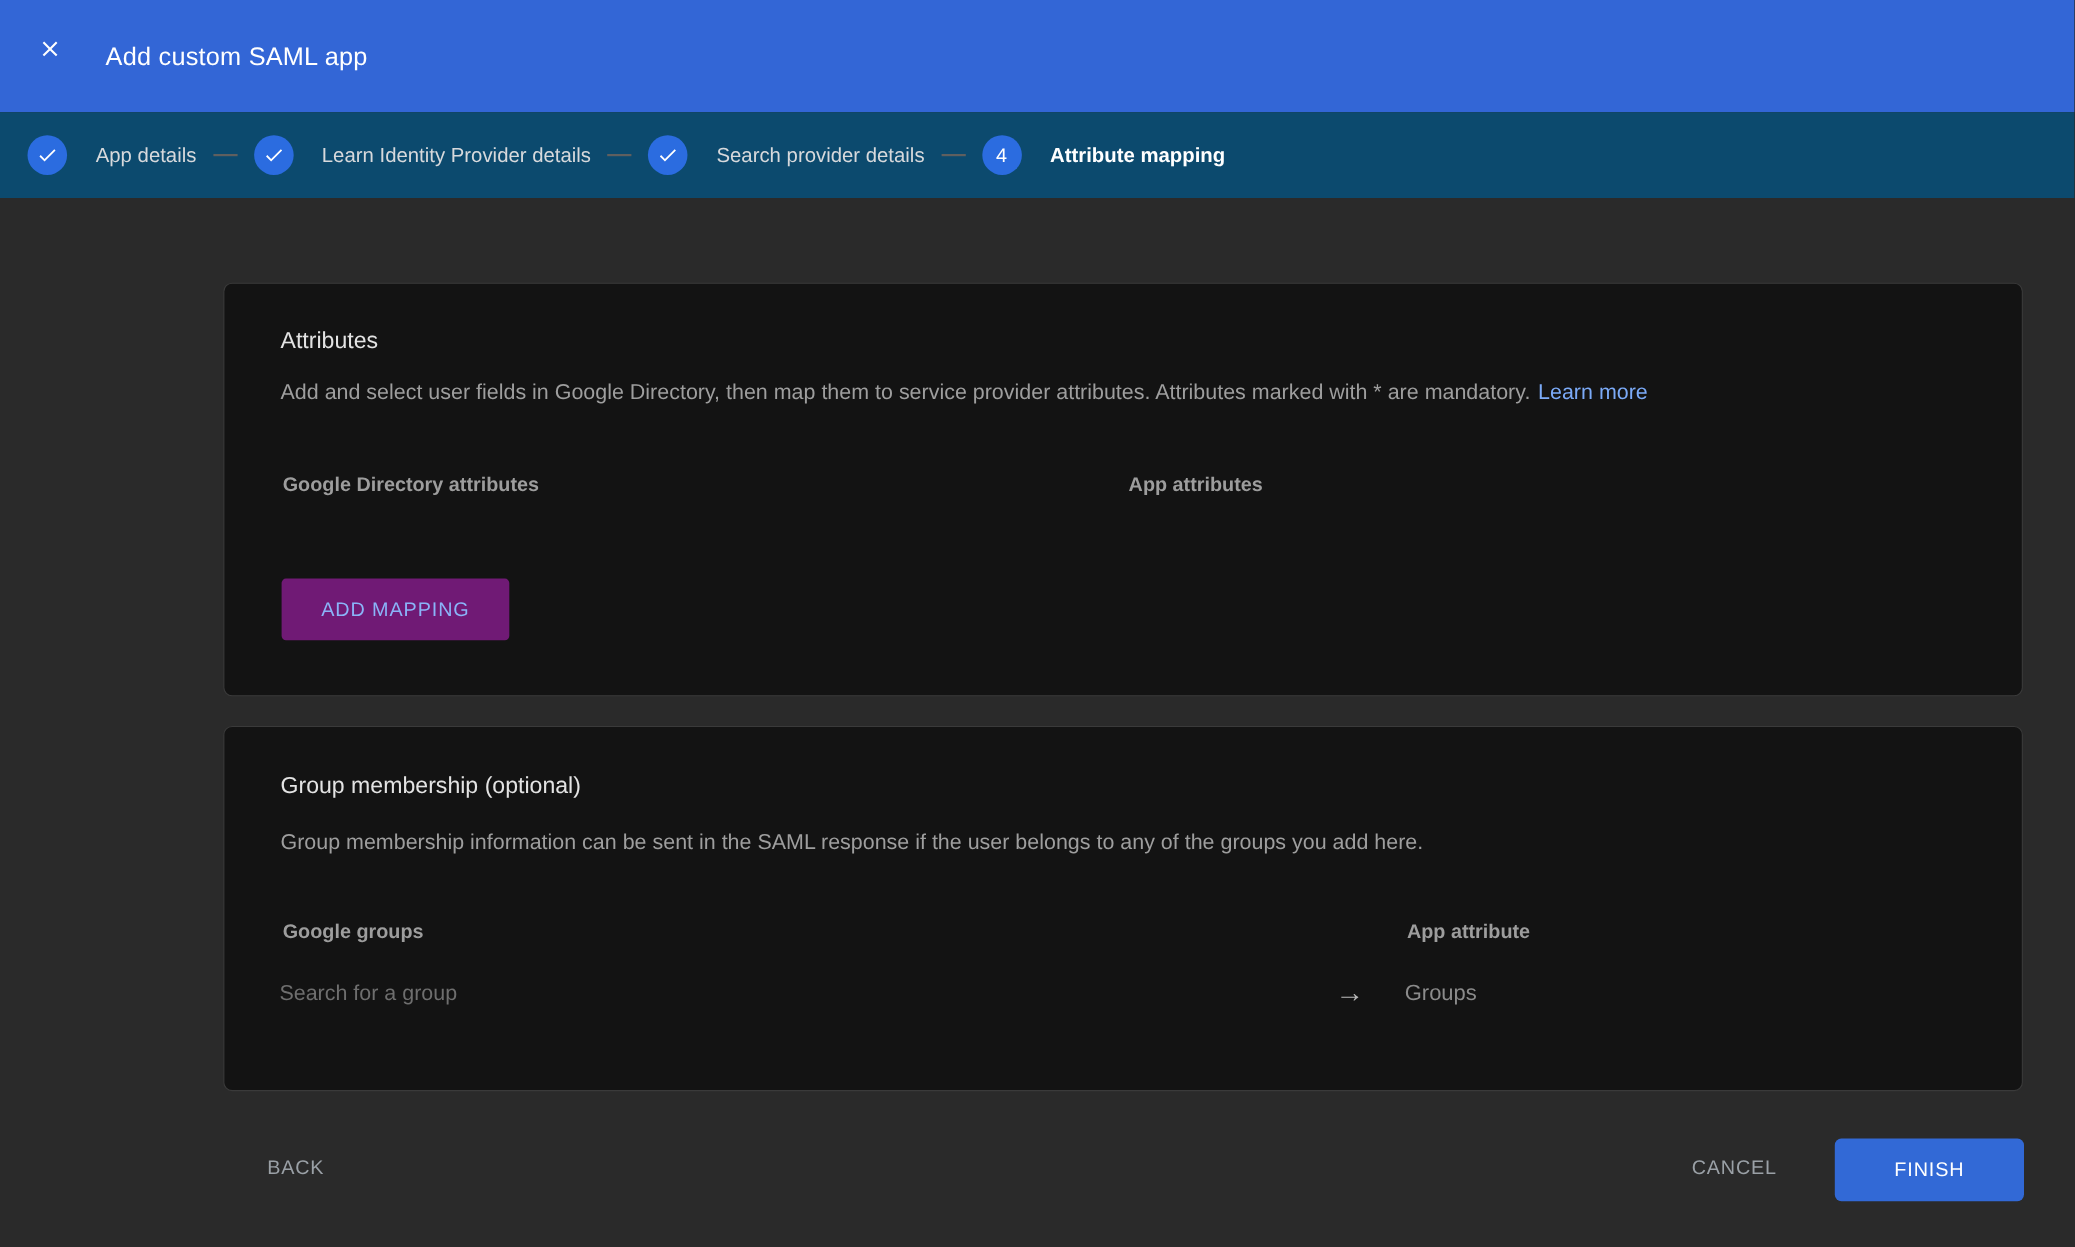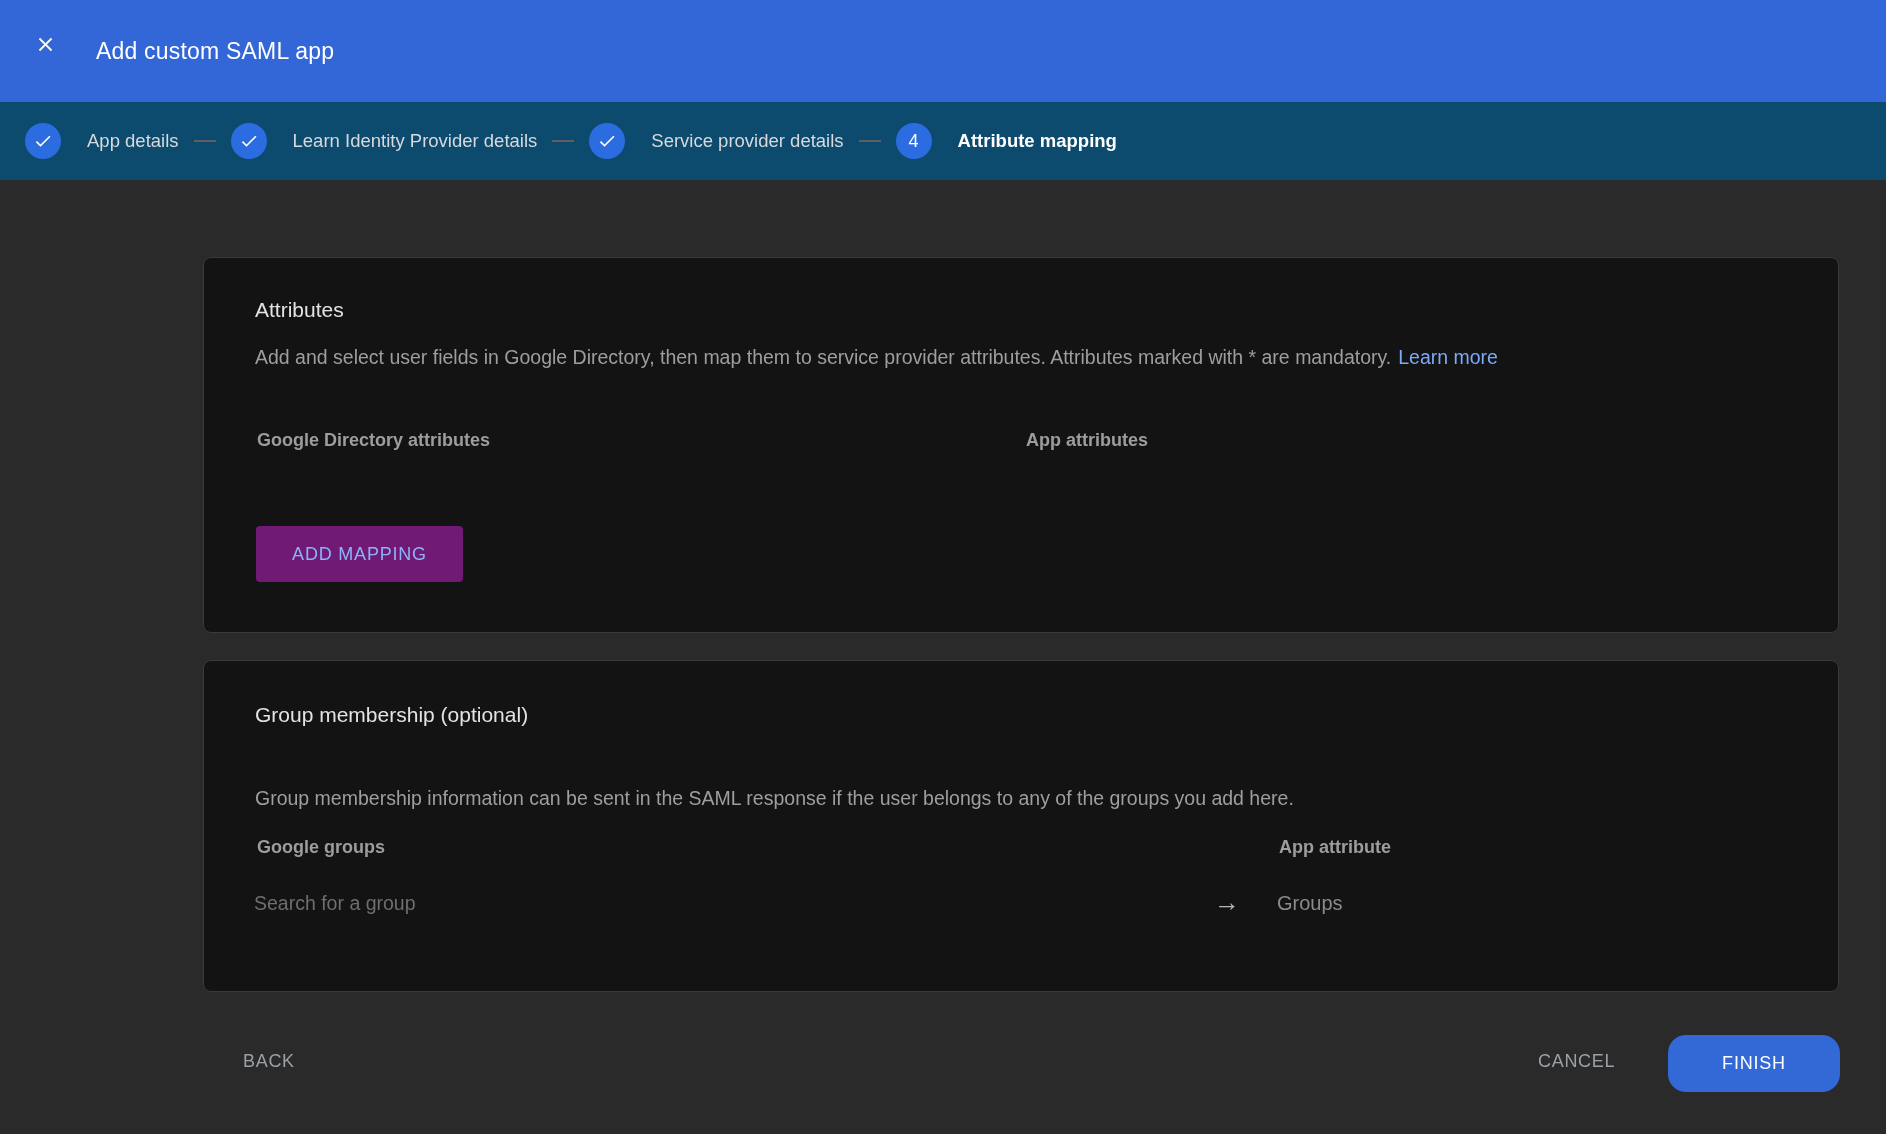--- a/index.html
+++ b/index.html
@@ -94,21 +94,21 @@
   
   .text-btn {
     position: absolute; background: transparent; border: none; cursor: pointer;
     font-family: "Liberation Sans", sans-serif;
     font-size: 18px; font-weight: 500; color: #9aa0a6; letter-spacing: 0.7px;
   }
   .back-btn { left: 243px; top: 1046px; height: 30px; }
   .cancel-btn { left: 1538px; top: 1046px; height: 30px; }
   .finish-btn {
     position: absolute; left: 1668px; top: 1035px; width: 172px; height: 57px;
-    background: #3269d6; border: none; border-radius: 18px; cursor: pointer;
+    background: #3269d6; border: none; border-radius: 6px; cursor: pointer;
     color: #ffffff; font-family: "Liberation Sans", sans-serif;
     font-size: 18px; font-weight: 500; letter-spacing: 0.8px;
   }
 </style>
 </head>
 <body>
 
 <div class="screen">
 
   <div class="header">
@@ -148,21 +148,21 @@
     <div class="connector"></div>
 
     <div class="step">
       <div class="step-circle">
         <span style="display:flex;">
           <svg width="20" height="20" viewBox="0 0 24 24">
               <path d="M9 16.17l-4.17-4.17-1.41 1.41L9 19 21 7l-1.41-1.41z" fill="#ffffff"></path>
             </svg>
         </span>
       </div>
-      <div class="step-label">Service provider details</div>
+      <div class="step-label">Search provider details</div>
     </div>
     <div class="connector"></div>
 
     <div class="step active">
       <div class="step-circle">
         <span class="num">4</span>
       </div>
       <div class="step-label">Attribute mapping</div>
     </div>
   </div>
@@ -172,21 +172,21 @@
     <div class="card-desc" style="top: 88px;">
       <span>Add and select user fields in Google Directory, then map them to service provider attributes. Attributes marked with * are mandatory.</span><a class="learn-more">Learn more</a>
     </div>
     <div class="col-header" style="left: 53px; top: 172px;">Google Directory attributes</div>
     <div class="col-header" style="left: 822px; top: 172px;">App attributes</div>
     <button class="add-mapping-btn">ADD MAPPING</button>
   </div>
 
   <div class="card card-2">
     <div class="card-title" style="top: 42px;">Group membership (optional)</div>
-    <div class="card-desc" style="top: 94px; margin-top: 32px;">Group membership information can be sent in the SAML response if the user belongs to any of the groups you add here.</div>
+    <div class="card-desc" style="top: 94px;">Group membership information can be sent in the SAML response if the user belongs to any of the groups you add here.</div>
     <div class="col-header" style="left: 53px; top: 176px;">Google groups</div>
     <div class="col-header" style="left: 1075px; top: 176px;">App attribute</div>
     <input class="group-search-input" type="text" placeholder="Search for a group" style="">
     <div class="map-arrow">→</div>
     <input class="app-attr-input" type="text" value="Groups" style="">
   </div>
 
   <button class="text-btn back-btn">BACK</button>
   <button class="text-btn cancel-btn">CANCEL</button>
   <button class="finish-btn">FINISH</button>

